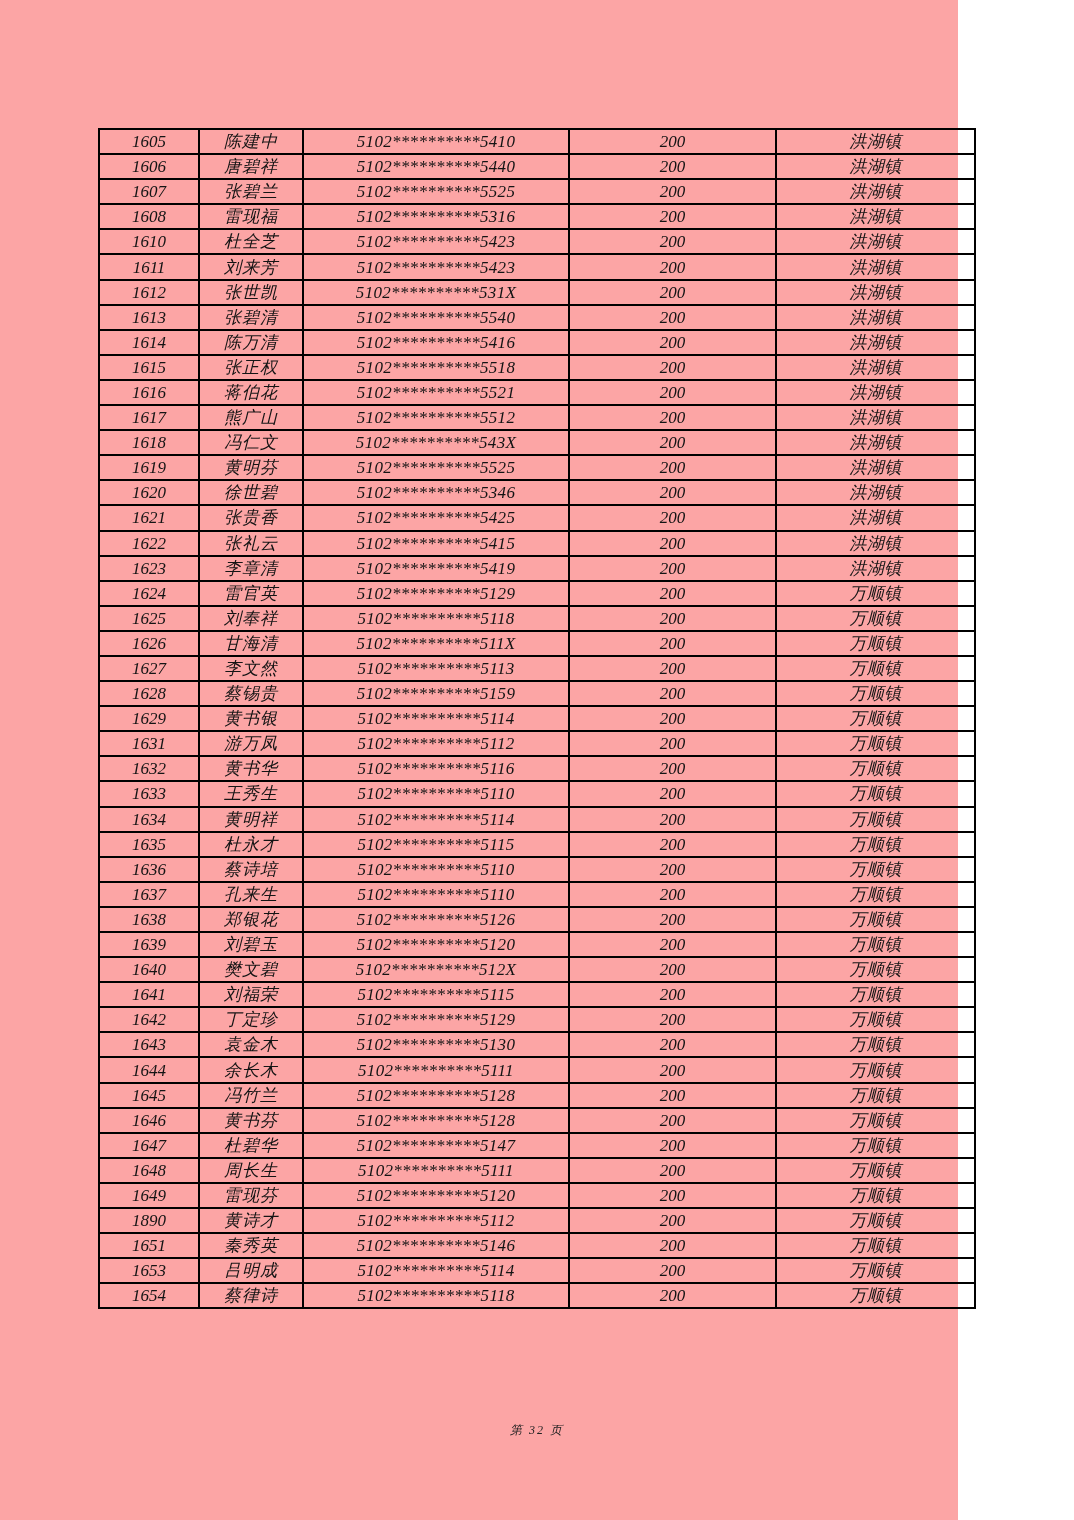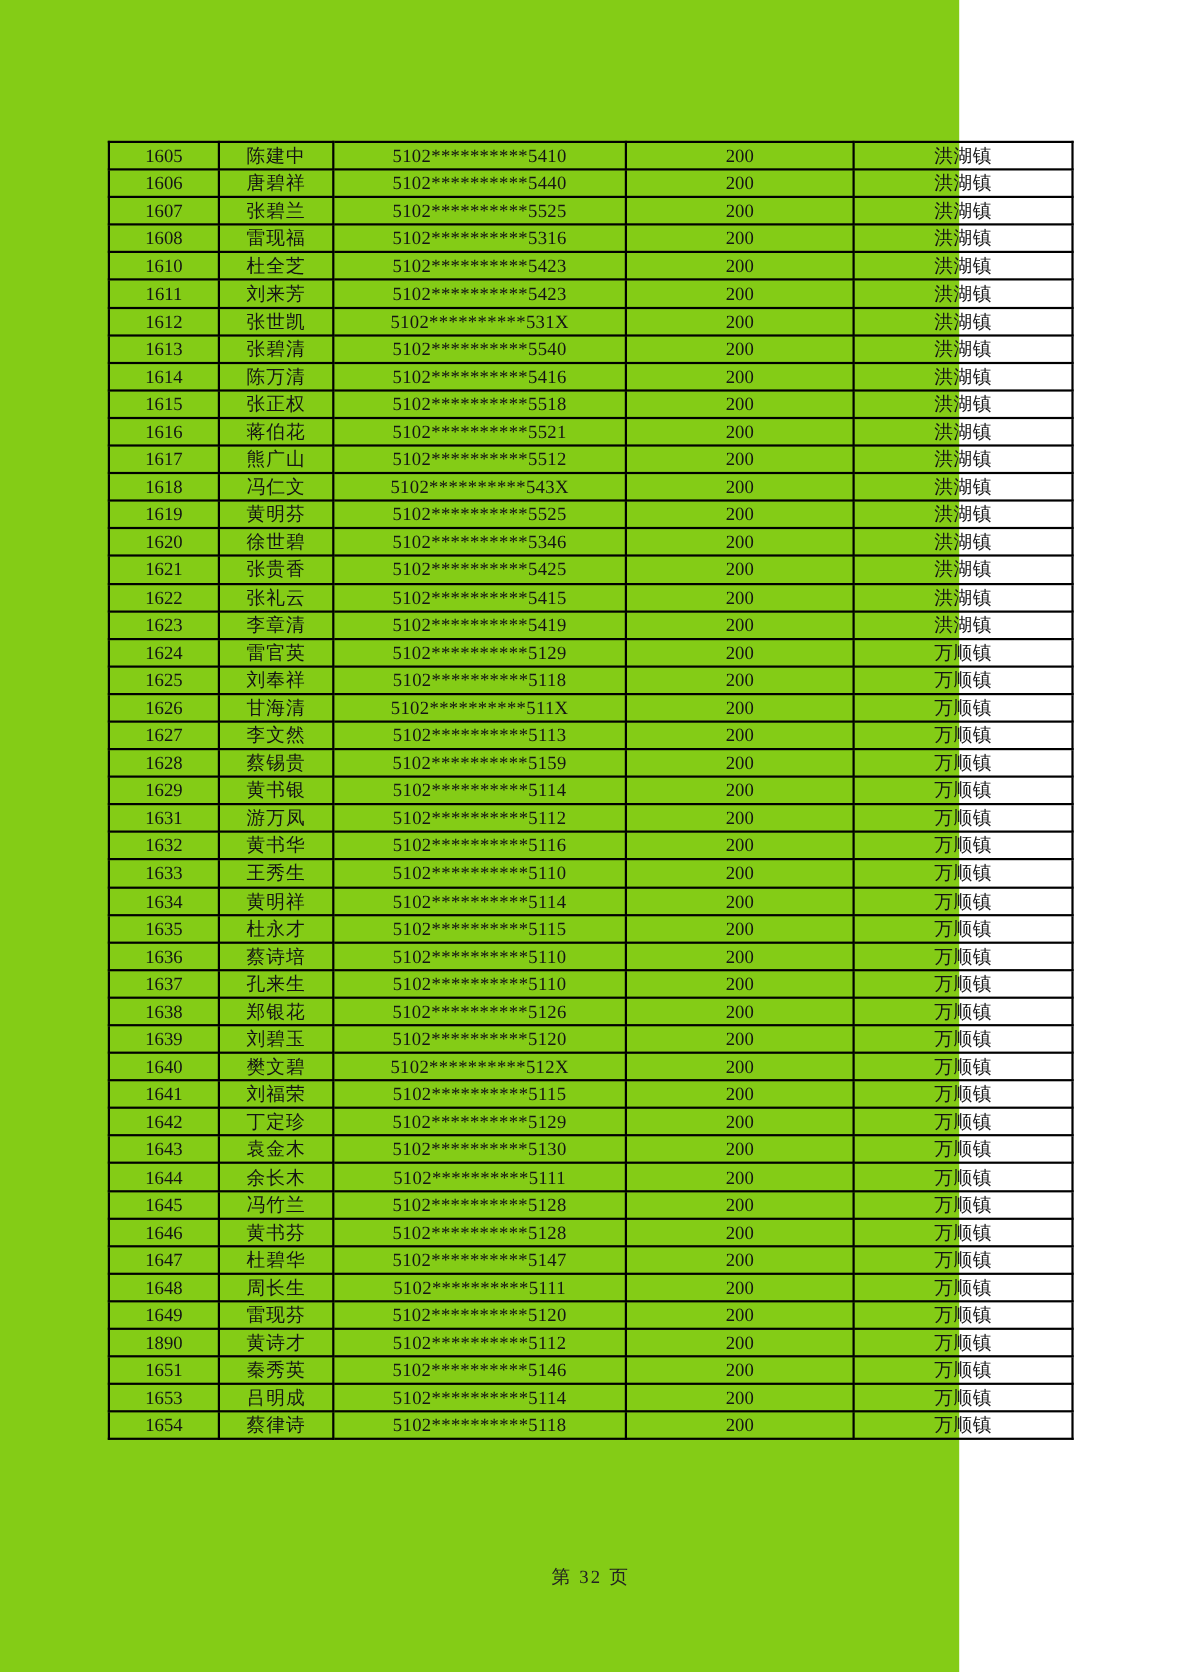--- a/index.html
+++ b/index.html
@@ -10,23 +10,24 @@
   body {
     width: 1074px;
     height: 1520px;
     position: relative;
     font-family: "Liberation Serif", "DejaVu Serif", serif;
     color: #000000;
   }
   .page {
     position: absolute;
     left: 0; top: 0;
-    width: 872px;
+    width: 958px;
     height: 1520px;
-    background: #84cc16;
+    background: #fca5a5;
+    font-style: italic;
   }
   table.roster {
     position: absolute;
     left: 98px;
     top: 128px;
     width: 876px;
     border-collapse: collapse;
     table-layout: fixed;
   }
   table.roster td {
@@ -45,21 +46,21 @@
   td.col-name { font-size: 17.5px; letter-spacing: 1px; }
   td.col-id   { font-size: 17px; letter-spacing: 0.3px; }
   td.col-amount { font-size: 17px; }
   td.col-town { font-size: 17px; letter-spacing: 0.5px; }
   .footer {
     position: absolute;
     left: 0;
     top: 1422px;
     width: 1074px;
     text-align: center;
-    font-size: 17px;
+    font-size: 12px;
     color: #222222;
     letter-spacing: 2px;
   }
 </style>
 </head>
 <body>
 
 <div class="page">
 
   <table class="roster">

